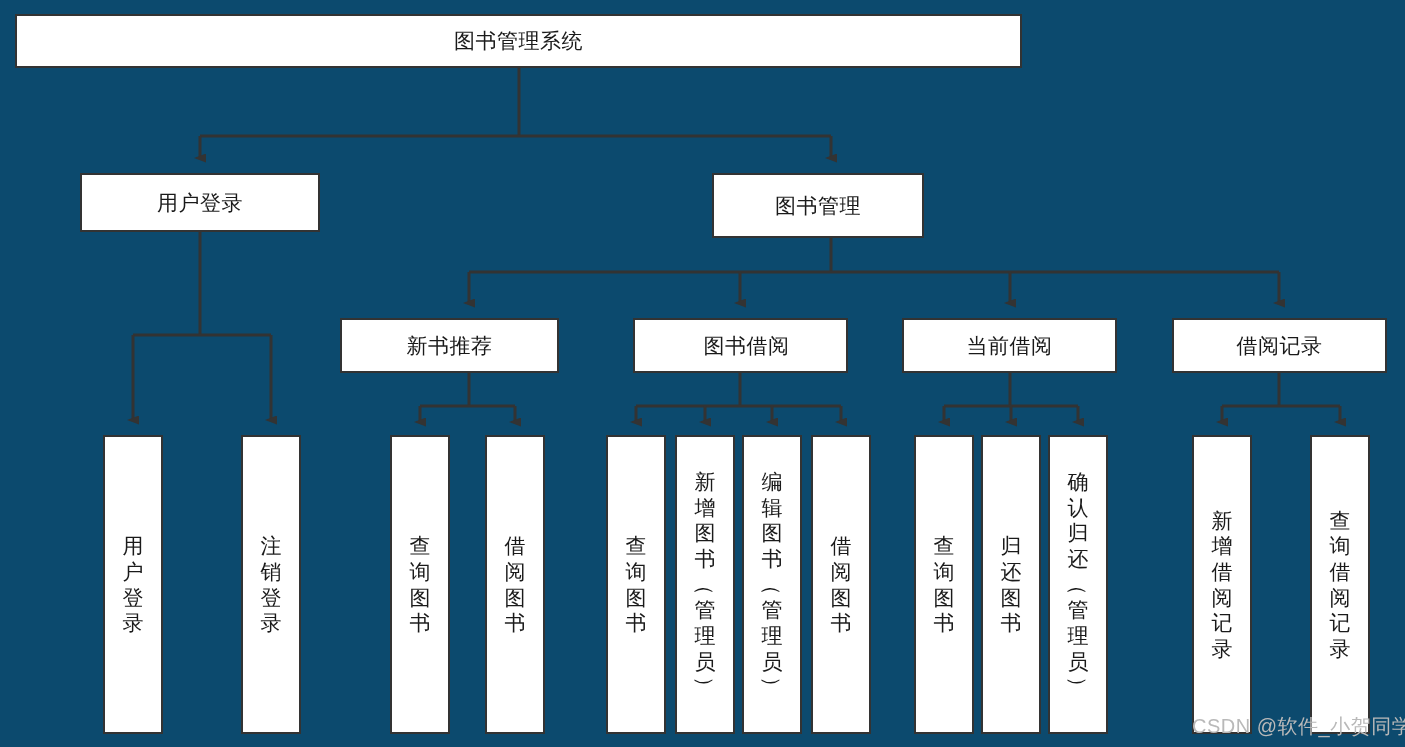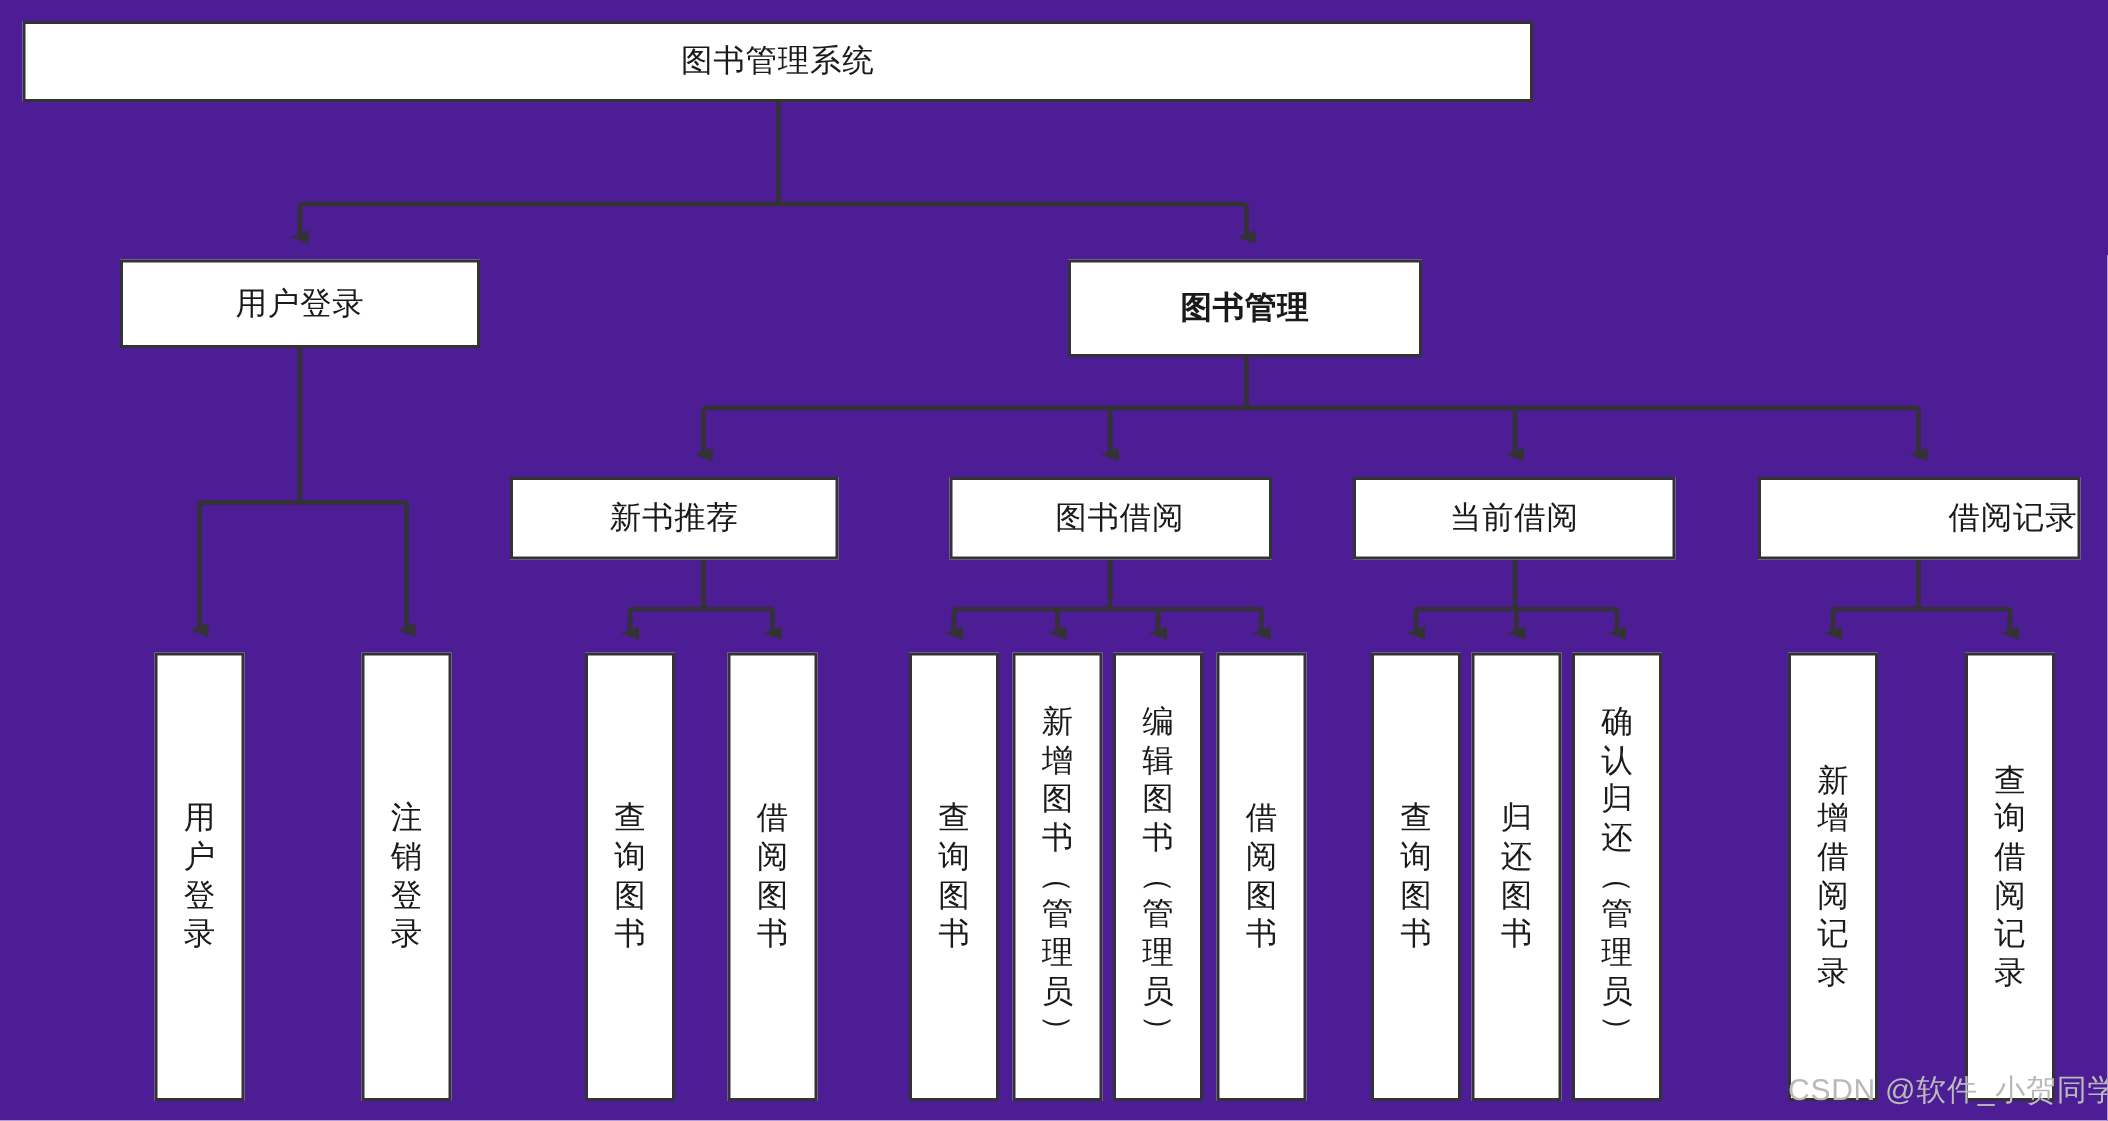--- a/index.html
+++ b/index.html
@@ -7,21 +7,21 @@
     padding: 0;
     background: #ffffff;
   }
   body {
     font-family: "Liberation Sans", "DejaVu Sans", sans-serif;
   }
   #canvas {
     position: relative;
     width: 1405px;
     height: 747px;
-    background: #4c1d95;
+    background: #0c4a6e;
     overflow: hidden;
   }
   #diagram-svg {
     position: absolute;
     left: 0;
     top: 0;
     width: 1405px;
     height: 747px;
   }
   .node-box {
@@ -118,34 +118,34 @@
     </g>
   </svg>
 
   <div class="node-box" style="left:15px; top:14px; width:1007px; height:54px;">
     <span class="node-label-h">图书管理系统</span>
   </div>
 
   <div class="node-box" style="left:80px; top:173px; width:240px; height:59px;">
     <span class="node-label-h">用户登录</span>
   </div>
-  <div class="node-box" style="left:712px; top:173px; width:236px; height:65px;font-weight:bold;">
+  <div class="node-box" style="left:712px; top:173px; width:212px; height:65px;">
     <span class="node-label-h">图书管理</span>
   </div>
 
   <div class="node-box" style="left:340px; top:318px; width:219px; height:55px;">
     <span class="node-label-h">新书推荐</span>
   </div>
   <div class="node-box" style="left:633px; top:318px; width:215px; height:55px;padding-left:12px;">
     <span class="node-label-h">图书借阅</span>
   </div>
   <div class="node-box" style="left:902px; top:318px; width:215px; height:55px;">
     <span class="node-label-h">当前借阅</span>
   </div>
-  <div class="node-box" style="left:1172px; top:318px; width:215px; height:55px;justify-content:flex-end;">
+  <div class="node-box" style="left:1172px; top:318px; width:215px; height:55px;">
     <span class="node-label-h">借阅记录</span>
   </div>
 
   <div class="node-box leaf" style="left:103px; top:435px; width:60px; height:299px;">
     <div class="node-label-v">
         <span class="ch">用</span>
         <span class="ch">户</span>
         <span class="ch">登</span>
         <span class="ch">录</span>
       </div>

